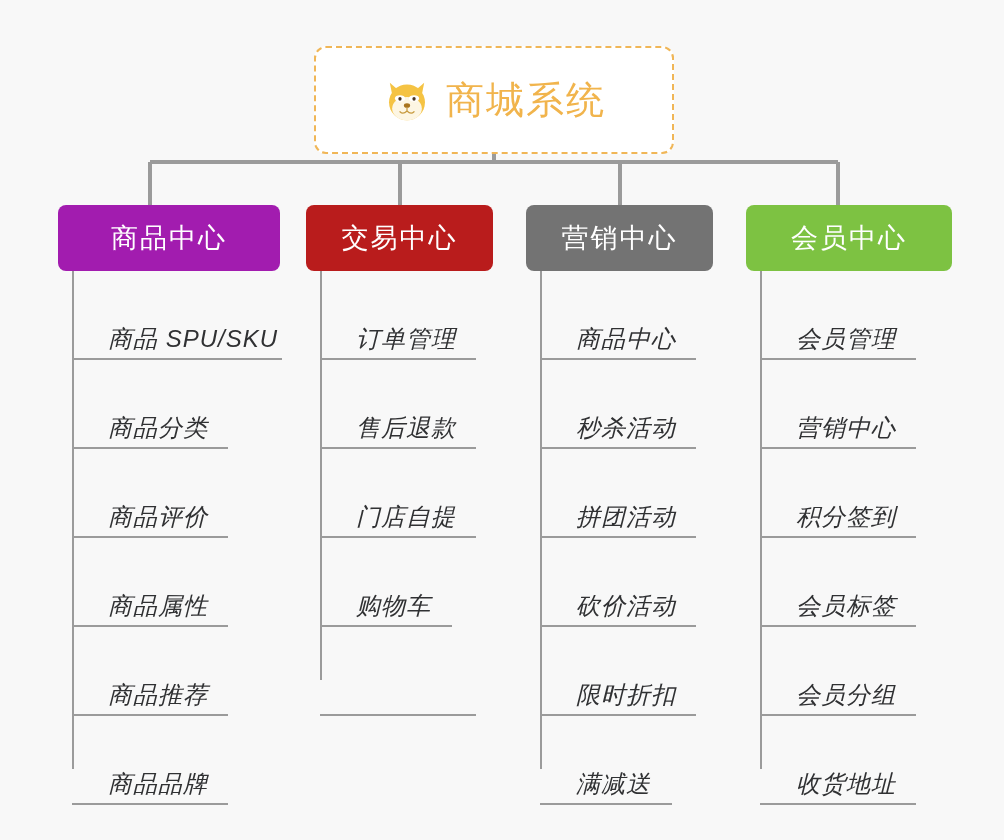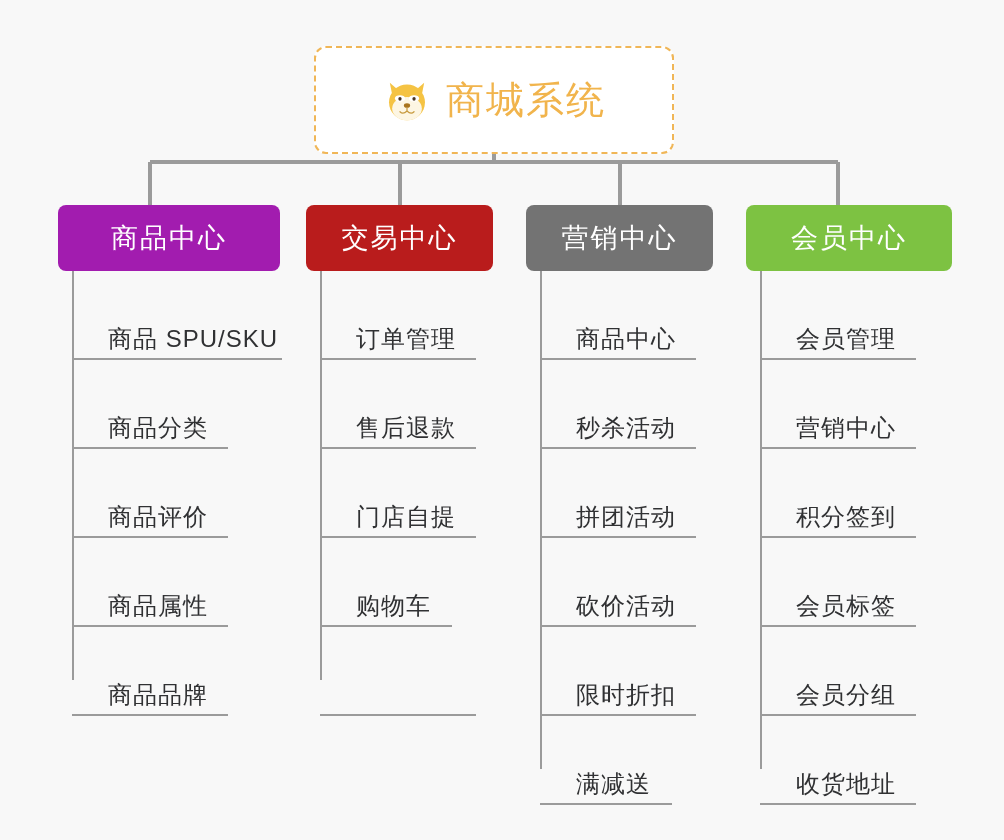--- a/index.html
+++ b/index.html
@@ -76,20 +76,21 @@
     color: #ffffff;
     font-size: 27px;
     letter-spacing: 2px;
     box-sizing: border-box;
   }
 
   .branch-children {
     position: relative;
     margin-left: 14px;
     padding-top: 0;
+    font-style: italic;
   }
   
   .branch-children::before {
     content: "";
     position: absolute;
     left: 0;
     top: 0;
     bottom: 36px;
     width: 2px;
     background: #9b9b9b;
@@ -176,20 +177,24 @@
       <div class="leaf">
         <span class="leaf-underline" style="width:156px"></span>
         <span class="leaf-label">商品评价</span>
       </div>
       <div class="leaf">
         <span class="leaf-underline" style="width:156px"></span>
         <span class="leaf-label">商品属性</span>
       </div>
       <div class="leaf">
         <span class="leaf-underline" style="width:156px"></span>
+        <span class="leaf-label">商品推荐</span>
+      </div>
+      <div class="leaf">
+        <span class="leaf-underline" style="width:156px"></span>
         <span class="leaf-label">商品品牌</span>
       </div>
     </div>
   </div>
 
   <div class="branch branch-2">
     <div class="branch-header">交易中心</div>
     <div class="branch-children">
       <div class="leaf">
         <span class="leaf-underline" style="width:156px"></span>

